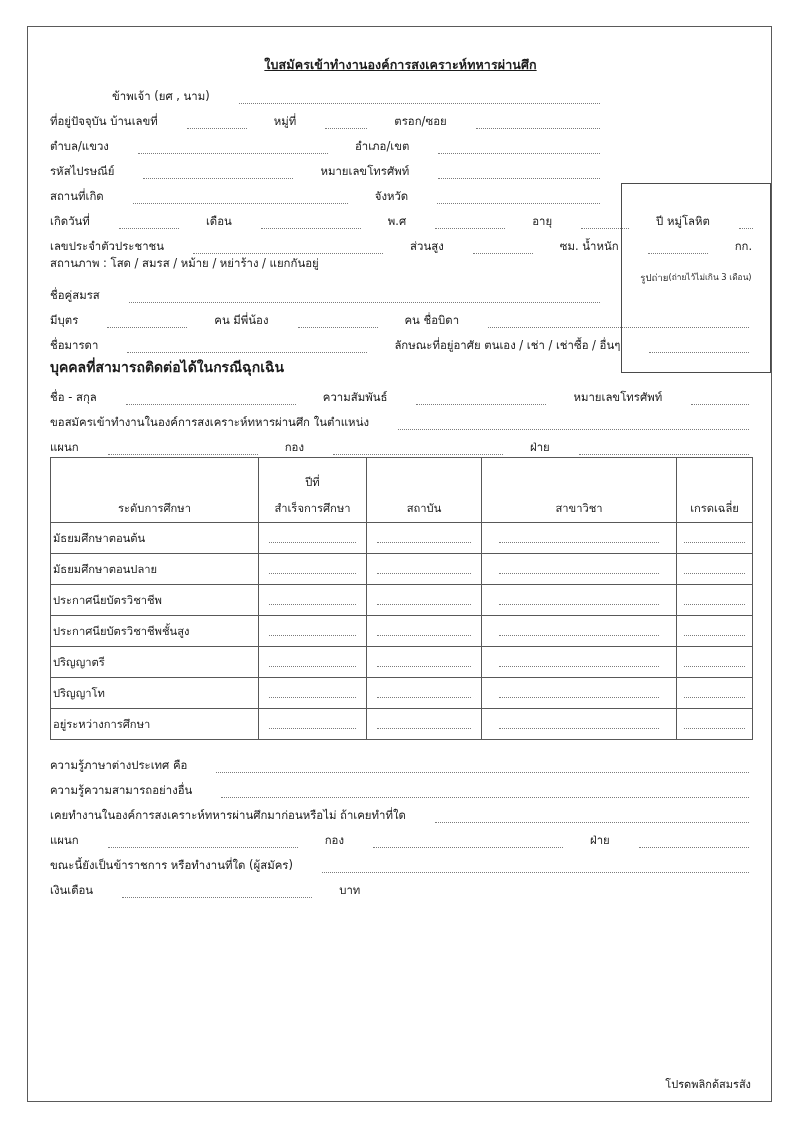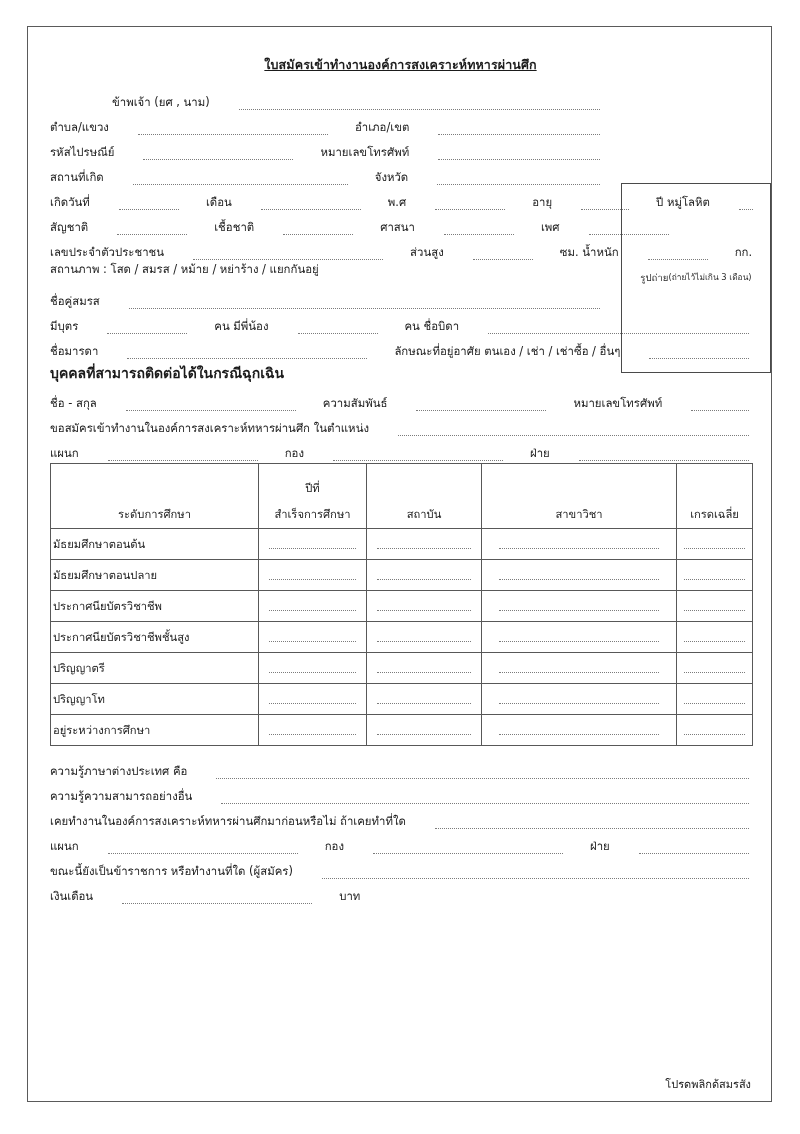--- a/index.html
+++ b/index.html
@@ -35,21 +35,21 @@
   }
 
   
   .form-title {
     text-align: center;
     font-size: 12.5px;
     font-weight: bold;
     text-decoration: underline;
     letter-spacing: .1px;
     margin-top: 14px;
-    margin-bottom: 10px;
+    margin-bottom: 4px;
   }
 
   
   .row {
     display: flex;
     align-items: flex-end;
     font-size: 11.4px;
     line-height: 1.1;
     min-height: 25px;
     white-space: nowrap;
@@ -178,20 +178,28 @@
 
     <div class="form-title">ใบสมัครเข้าทำงานองค์การสงเคราะห์ทหารผ่านศึก</div>
 
     <div class="left-col">
 
       <div class="row">
         <span class="lbl indent">ข้าพเจ้า (ยศ , นาม)</span>
         <span class="dots"></span>
       </div>
 
+      <div class="row">
+        <span class="lbl">ที่อยู่ปัจจุบัน บ้านเลขที่</span>
+        <span class="dots w60"></span>
+        <span class="lbl">หมู่ที่</span>
+        <span class="dots w42"></span>
+        <span class="lbl">ตรอก/ซอย</span>
+        <span class="dots"></span>
+      </div>
 
       <div class="row">
         <span class="lbl">ตำบล/แขวง</span>
         <span class="dots w190"></span>
         <span class="lbl">อำเภอ/เขต</span>
         <span class="dots"></span>
       </div>
 
       <div class="row">
         <span class="lbl">รหัสไปรษณีย์</span>
@@ -213,30 +221,20 @@
         <span class="lbl">เดือน</span>
         <span class="dots w100"></span>
         <span class="lbl">พ.ศ</span>
         <span class="dots w70"></span>
         <span class="lbl">อายุ</span>
         <span class="dots w48"></span>
         <span class="lbl">ปี หมู่โลหิต</span>
         <span class="dots"></span>
       </div>
 
-      <div class="row">
-        <span class="lbl">สัญชาติ</span>
-        <span class="dots w70"></span>
-        <span class="lbl">เชื้อชาติ</span>
-        <span class="dots w70"></span>
-        <span class="lbl">ศาสนา</span>
-        <span class="dots w70"></span>
-        <span class="lbl">เพศ</span>
-        <span class="dots w80"></span>
-      </div>
 
       <div class="row">
         <span class="lbl">เลขประจำตัวประชาชน</span>
         <span class="dots w190"></span>
         <span class="lbl">ส่วนสูง</span>
         <span class="dots w60"></span>
         <span class="lbl">ซม. น้ำหนัก</span>
         <span class="dots w60"></span>
         <span class="lbl">กก.</span>
       </div>

